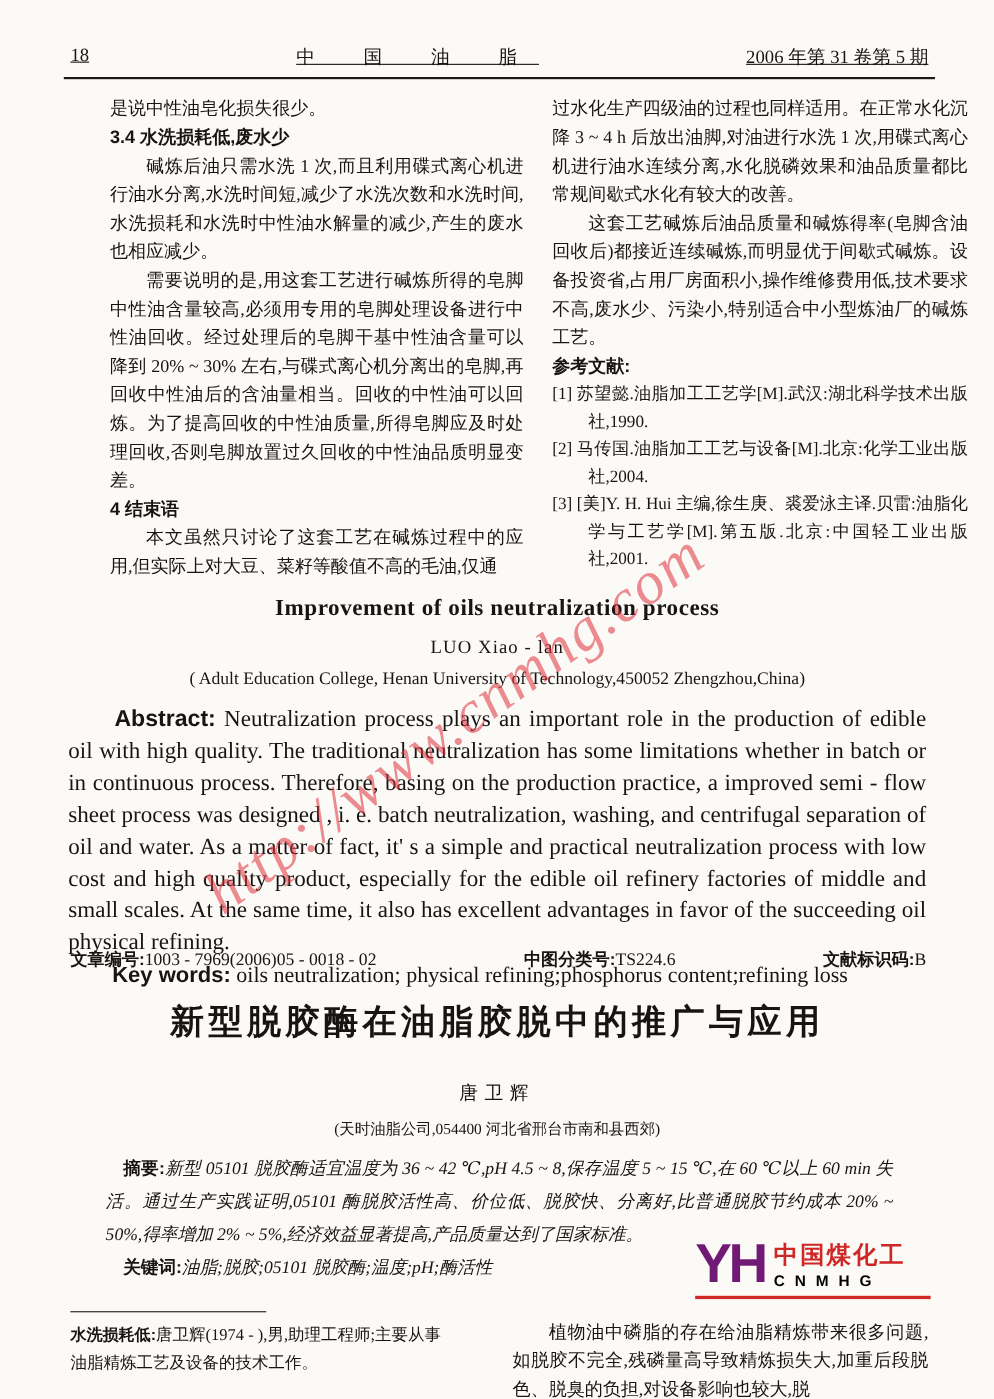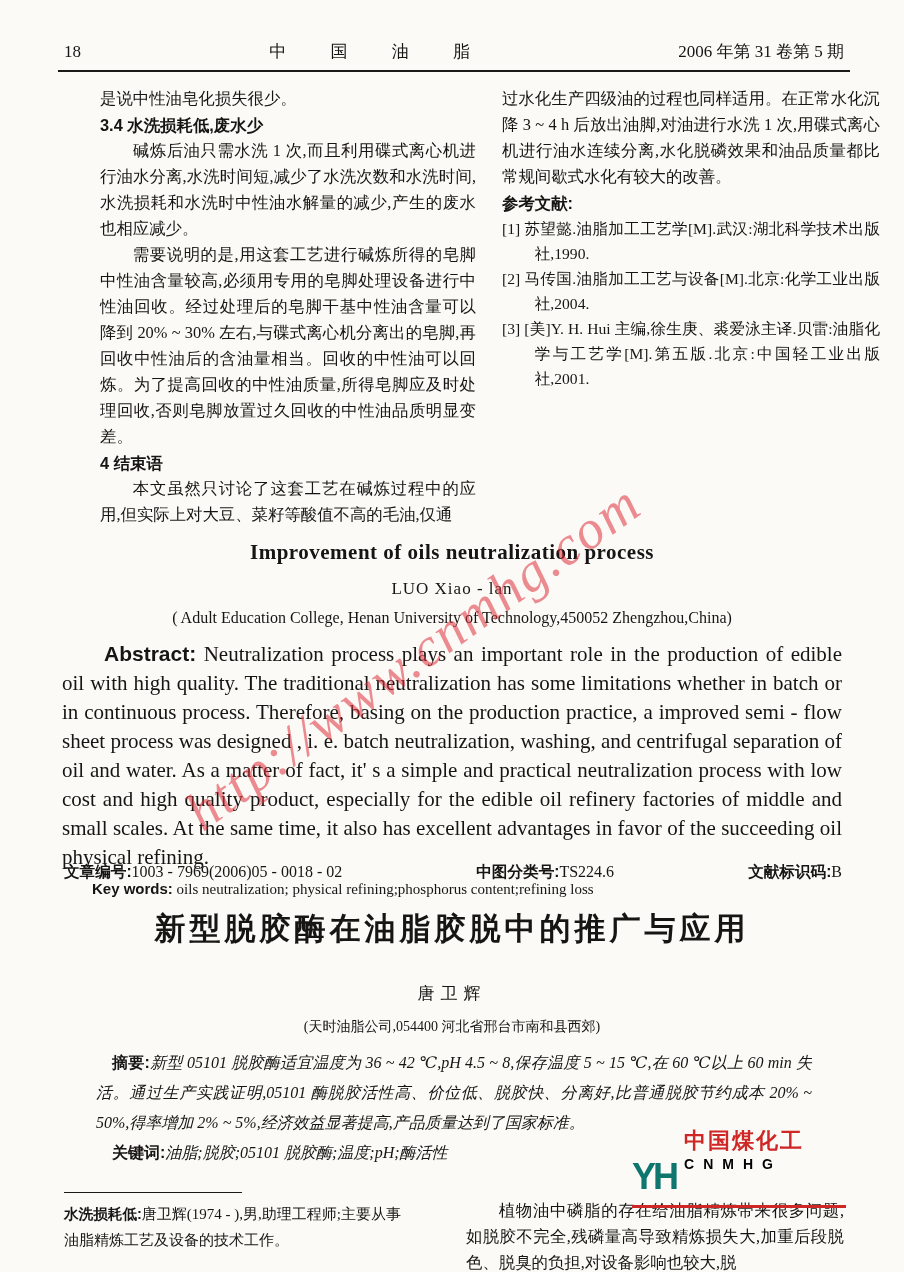--- a/index.html
+++ b/index.html
@@ -5,22 +5,23 @@
   * { margin:0; padding:0; box-sizing:border-box; }
   html,body { background:#9a9a9a; }
   .page {
     position:relative; width:904px; height:1272px; margin:0 auto;
     background:#fbfaf6; color:#171513; overflow:hidden;
     font-family:"Liberation Serif","DejaVu Serif",serif;
   }
   
   .page-header {
     position:absolute; top:40px; left:64px; right:60px;
-    display:flex; justify-content:space-between; align-items:center;
+    display:flex; justify-content:space-between; align-items:flex-start;
     font-size:17px;
+    text-decoration:underline;
   }
   .journal-title { letter-spacing:20px; font-size:17px; }
   .header-rule { position:absolute; top:70px; left:58px; right:54px; border-top:2px solid #1c1a18; }
 
   
   .col {
     position:absolute; top:86px; font-size:16.4px; line-height:26px;
     text-align:justify;
     margin-left:36px;
   }
@@ -35,21 +36,21 @@
 
   
   .english { position:absolute; top:540px; left:62px; width:780px; }
   .en-title {
     text-align:center; font-size:21px; font-weight:bold; margin-bottom:14px;
     letter-spacing:.5px;
   }
   .en-author { text-align:center; font-size:17px; margin-bottom:10px; letter-spacing:1px; }
   .en-affiliation { text-align:center; font-size:16px; margin-bottom:12px; }
   .en-abstract { font-size:21px; line-height:29px; text-align:justify; text-indent:2em; }
-  .en-keywords { font-size:15px; line-height:29px; text-indent:2em; margin-top:2px; }
+  .en-keywords { font-size:20px; line-height:29px; text-indent:2em; margin-top:2px; }
   .lbl { font-weight:bold; font-family:"Liberation Sans","DejaVu Sans",sans-serif; }
 
   
   .meta-row {
     position:absolute; top:862px; left:64px; width:778px;
     display:flex; justify-content:space-between; font-size:16px;
   }
   .meta-row .lbl { font-size:15.6px; }
 
   
@@ -89,21 +90,21 @@
   }
 
   
   .logo {
     position:absolute; left:632px; top:1124px; width:214px; z-index:6;
     border-bottom:3px solid #cf2626; padding-bottom:4px;
     font-family:"Liberation Sans","DejaVu Sans",sans-serif;
   }
   .logo-row { display:flex; align-items:flex-start; gap:8px; }
   .logo-monogram {
-    font-size:36px; font-weight:900; color:#0f766e; line-height:48px; letter-spacing:-3px;margin-top:29px;
+    font-size:50px; font-weight:900; color:#701a75; line-height:48px; letter-spacing:-3px;
   }
   .logo-right { display:flex; flex-direction:column; padding-top:4px;justify-content:center; }
   .logo-name { font-size:22px; font-weight:bold; color:#cf2626; letter-spacing:2px; line-height:26px; }
   .logo-sub { font-size:14px; font-weight:bold; color:#000000; letter-spacing:9px; line-height:20px; }
 </style>
 </head>
 <body>
 
 <div class="page">
 
@@ -118,20 +119,21 @@
     <p>是说中性油皂化损失很少。</p>
     <h3>3.4  水洗损耗低,废水少</h3>
     <p class="indent">碱炼后油只需水洗 1 次,而且利用碟式离心机进行油水分离,水洗时间短,减少了水洗次数和水洗时间,水洗损耗和水洗时中性油水解量的减少,产生的废水也相应减少。</p>
     <p class="indent">需要说明的是,用这套工艺进行碱炼所得的皂脚中性油含量较高,必须用专用的皂脚处理设备进行中性油回收。经过处理后的皂脚干基中性油含量可以降到 20% ~ 30% 左右,与碟式离心机分离出的皂脚,再回收中性油后的含油量相当。回收的中性油可以回炼。为了提高回收的中性油质量,所得皂脚应及时处理回收,否则皂脚放置过久回收的中性油品质明显变差。</p>
     <h3>4  结束语</h3>
     <p class="indent">本文虽然只讨论了这套工艺在碱炼过程中的应用,但实际上对大豆、菜籽等酸值不高的毛油,仅通</p>
   </section>
 
   <section class="col col-right">
     <p>过水化生产四级油的过程也同样适用。在正常水化沉降 3 ~ 4 h 后放出油脚,对油进行水洗 1 次,用碟式离心机进行油水连续分离,水化脱磷效果和油品质量都比常规间歇式水化有较大的改善。</p>
+    <p class="indent">这套工艺碱炼后油品质量和碱炼得率(皂脚含油回收后)都接近连续碱炼,而明显优于间歇式碱炼。设备投资省,占用厂房面积小,操作维修费用低,技术要求不高,废水少、污染小,特别适合中小型炼油厂的碱炼工艺。</p>
     <h3>参考文献:</h3>
     <p class="ref">[1]  苏望懿.油脂加工工艺学[M].武汉:湖北科学技术出版社,1990.</p>
     <p class="ref">[2]  马传国.油脂加工工艺与设备[M].北京:化学工业出版社,2004.</p>
     <p class="ref">[3]  [美]Y. H. Hui 主编,徐生庚、裘爱泳主译.贝雷:油脂化学与工艺学[M].第五版.北京:中国轻工业出版社,2001.</p>
   </section>
 
   <section class="english">
     <h2 class="en-title">Improvement of oils neutralization process</h2>
     <div class="en-author">LUO Xiao - lan</div>
     <div class="en-affiliation">( Adult Education College, Henan University of Technology,450052 Zhengzhou,China)</div>

